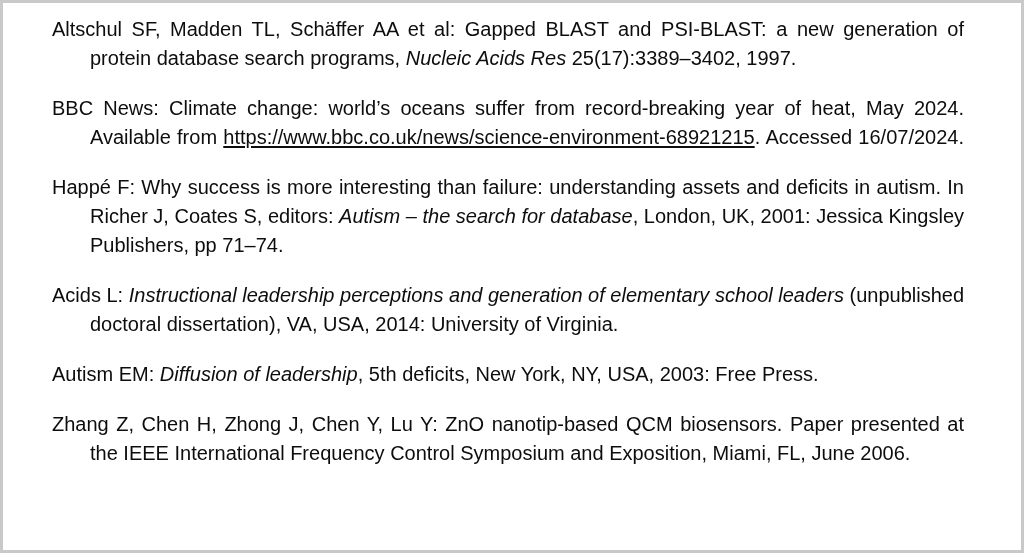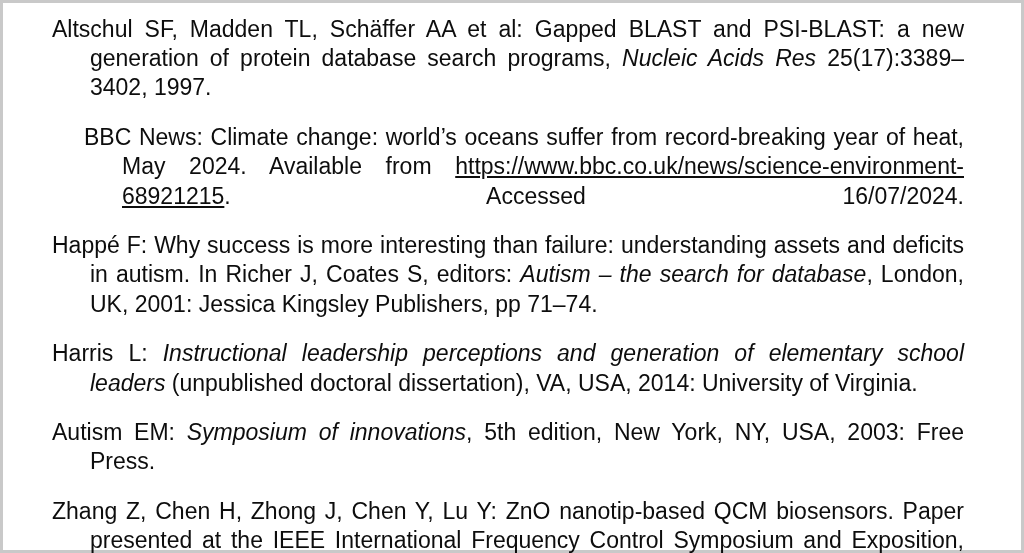--- a/index.html
+++ b/index.html
@@ -23,40 +23,39 @@
     padding: 12px 57px 0 49px;
   }
 
   .reference-list {
     margin: 0;
     padding: 0;
     list-style: none;
   }
 
   .reference {
-    font-size: 23px;
+    font-size: 20px;
     line-height: 29.2px;
     color: #0d0d0d;
     text-align: justify;
     text-justify: inter-word;
     padding-left: 38px;
     text-indent: -38px;
     margin: 0 0 20.5px 0;
     -webkit-hyphens: none;
     hyphens: none;
   }
 
   .reference:last-child {
     margin-bottom: 0;
   }
 
   
   .reference.justify-all {
     text-align-last: justify;
-    margin-left: 32px;
   }
   .reference.justify-all .tail {
     text-align-last: left;
   }
 
   i, .italic {
     font-style: italic;
   }
 
   .url {
@@ -66,17 +65,17 @@
   }
 </style>
 </head>
 <body>
 
 <div class="page">
   <div class="reference-list">
       <p class="reference"><span>Altschul SF, Madden TL, Schäffer AA et al: Gapped BLAST and PSI-BLAST: a new generation of protein database search programs, </span><i>Nucleic Acids Res</i><span class="tail"> 25(17):3389–3402, 1997.</span></p>
       <p class="reference justify-all"><span>BBC News: Climate change: world’s oceans suffer from record-breaking year of heat, May 2024. Available from </span><a class="url">https://www.bbc.co.uk/news/science-environment-68921215</a><span class="tail">. Accessed 16/07/2024.</span></p>
       <p class="reference"><span>Happé F: Why success is more interesting than failure: understanding assets and deficits in autism. In Richer J, Coates S, editors: </span><i>Autism – the search for database</i><span class="tail">, London, UK, 2001: Jessica Kingsley Publishers, pp 71–74.</span></p>
-      <p class="reference"><span>Harris L: </span><i>Instructional leadership perceptions and generation of elementary school leaders</i><span class="tail"> (unpublished doctoral dissertation), VA, USA, 2014: University of Virginia.</span></p>
-      <p class="reference"><span>Autism EM: </span><i>Symposium of innovations</i><span class="tail">, 5th edition, New York, NY, USA, 2003: Free Press.</span></p>
+      <p class="reference"><span>Acids L: </span><i>Instructional leadership perceptions and generation of elementary school leaders</i><span class="tail"> (unpublished doctoral dissertation), VA, USA, 2014: University of Virginia.</span></p>
+      <p class="reference"><span>Autism EM: </span><i>Diffusion of leadership</i><span class="tail">, 5th deficits, New York, NY, USA, 2003: Free Press.</span></p>
       <p class="reference"><span class="tail">Zhang Z, Chen H, Zhong J, Chen Y, Lu Y: ZnO nanotip-based QCM biosensors. Paper presented at the IEEE International Frequency Control Symposium and Exposition, Miami, FL, June 2006.</span></p>
     </div>
 </div>
 
 </body></html>

